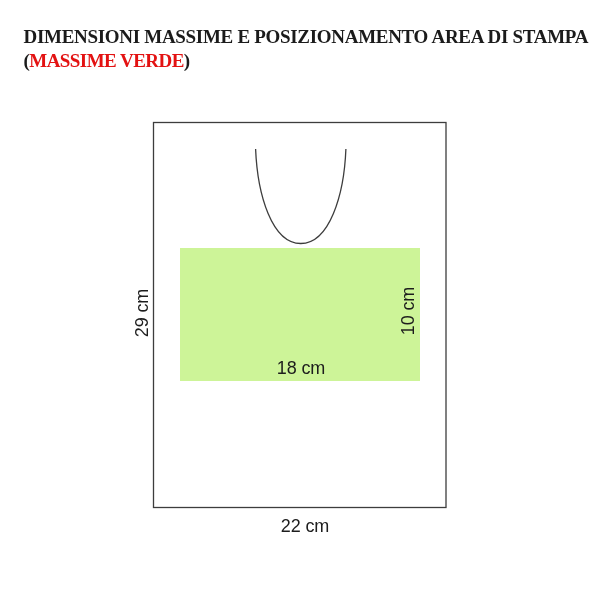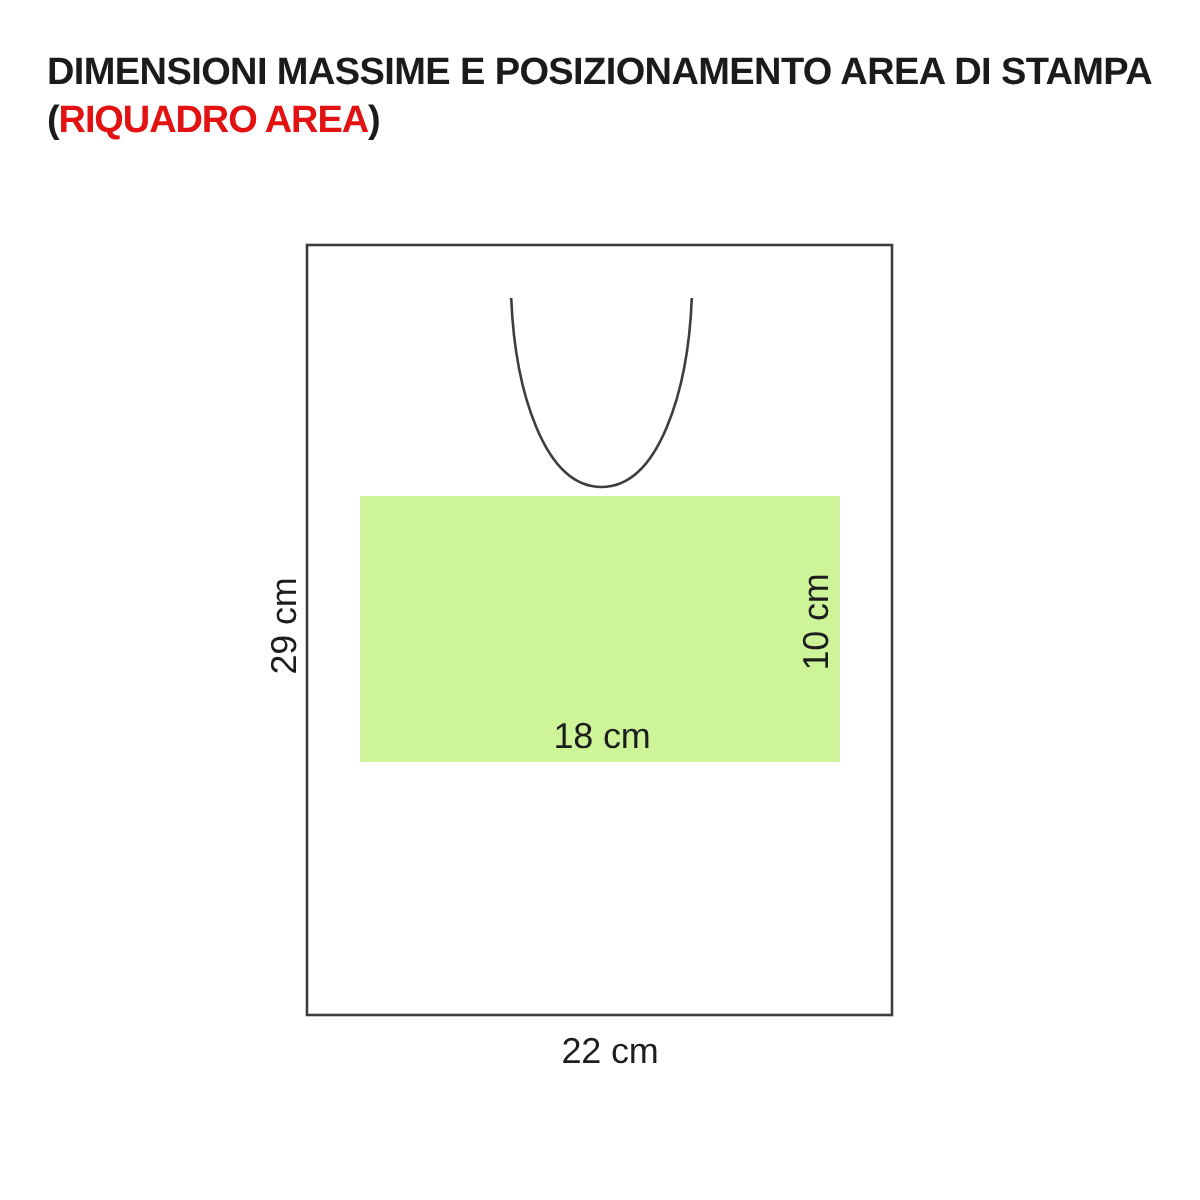--- a/index.html
+++ b/index.html
@@ -1,25 +1,25 @@
 <!DOCTYPE html>
 <html><head>
 <meta charset="utf-8">
 <style>
   html,body{margin:0;padding:0;background:#ffffff;width:600px;height:600px;overflow:hidden;}
   body{font-family:"Liberation Sans", sans-serif;position:relative;}
-  .title{position:absolute;left:23.5px;top:25px;font-weight:bold;font-size:19px;line-height:24px;color:#1b1b1b;letter-spacing:-0.3px;white-space:nowrap;}
+  .title{position:absolute;left:23.5px;top:25px;font-weight:bold;font-size:19px;line-height:24px;color:#1b1b1b;letter-spacing:-0.3px;white-space:nowrap;font-family:Liberation Serif, serif;}
   .red{color:#e31212;}
   svg{position:absolute;left:0;top:0;}
   .dim{font-family:"Liberation Sans", sans-serif;font-size:18px;fill:#1d1d1d;letter-spacing:-0.1px;}
 </style>
 </head>
 <body>
 
-<div class="title">DIMENSIONI MASSIME E POSIZIONAMENTO AREA DI STAMPA<br><span style="letter-spacing:-0.55px">(<span class="red">RIQUADRO AREA</span>)</span></div>
+<div class="title">DIMENSIONI MASSIME E POSIZIONAMENTO AREA DI STAMPA<br><span style="letter-spacing:-0.55px">(<span class="red">MASSIME VERDE</span>)</span></div>
 <svg width="600" height="600" viewBox="0 0 600 600">
 
   <rect x="153.5" y="122.5" width="292.5" height="385" fill="#ffffff" stroke="#3d3d3d" stroke-width="1.3"></rect>
 
   <path d="M 255.6 149 C 257.5 195 272 243.5 300.75 243.5 C 329.5 243.5 344.1 195 345.9 149" fill="none" stroke="#3d3d3d" stroke-width="1.3"></path>
 
   <rect x="180" y="248" width="240" height="133" fill="#cdf498"></rect>
 
   <text class="dim" text-anchor="middle" transform="translate(148,313) rotate(-90)">29 cm</text>
 

